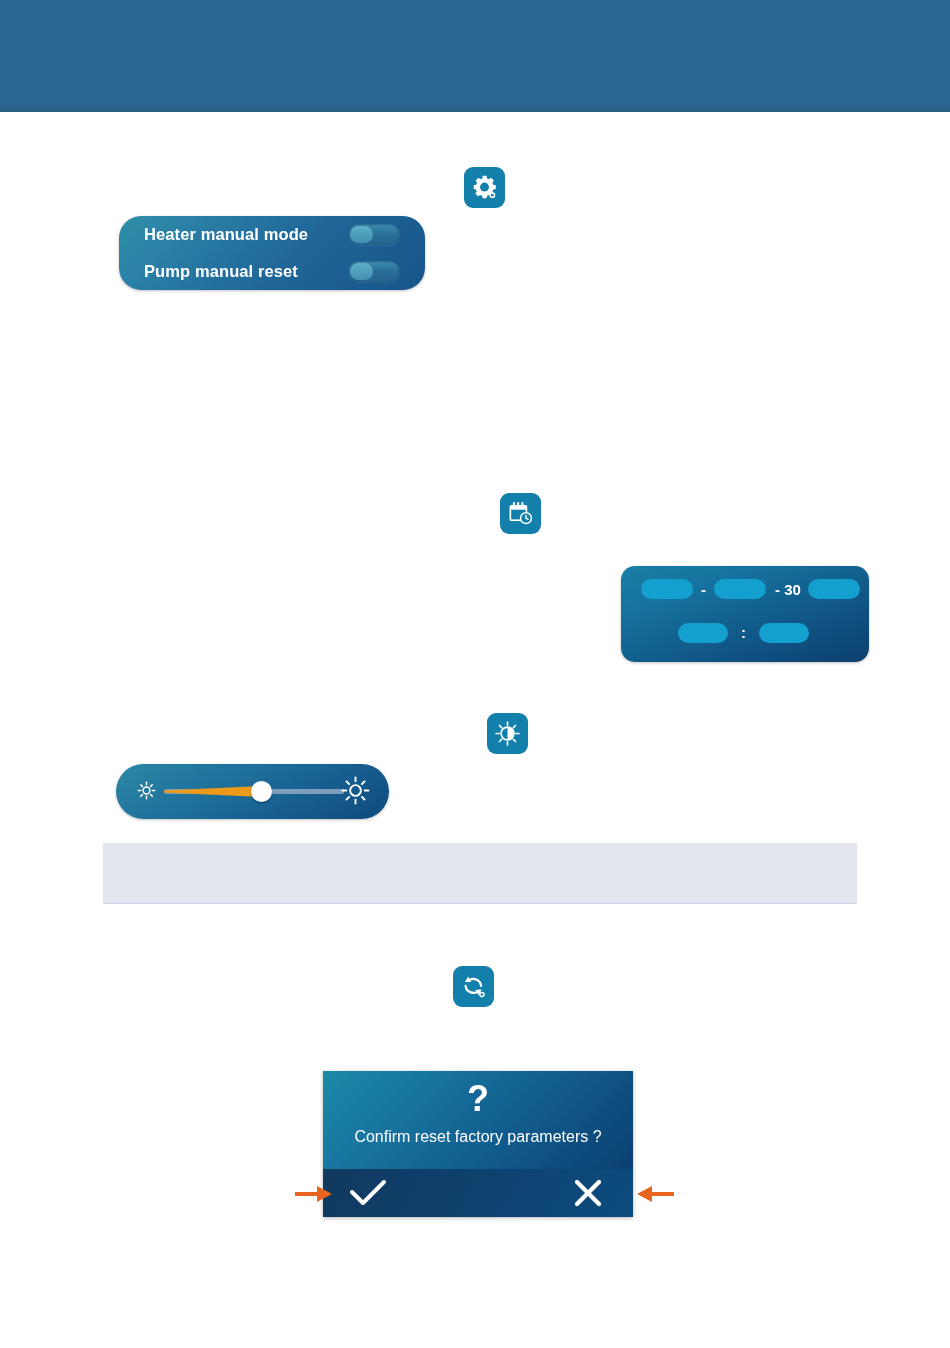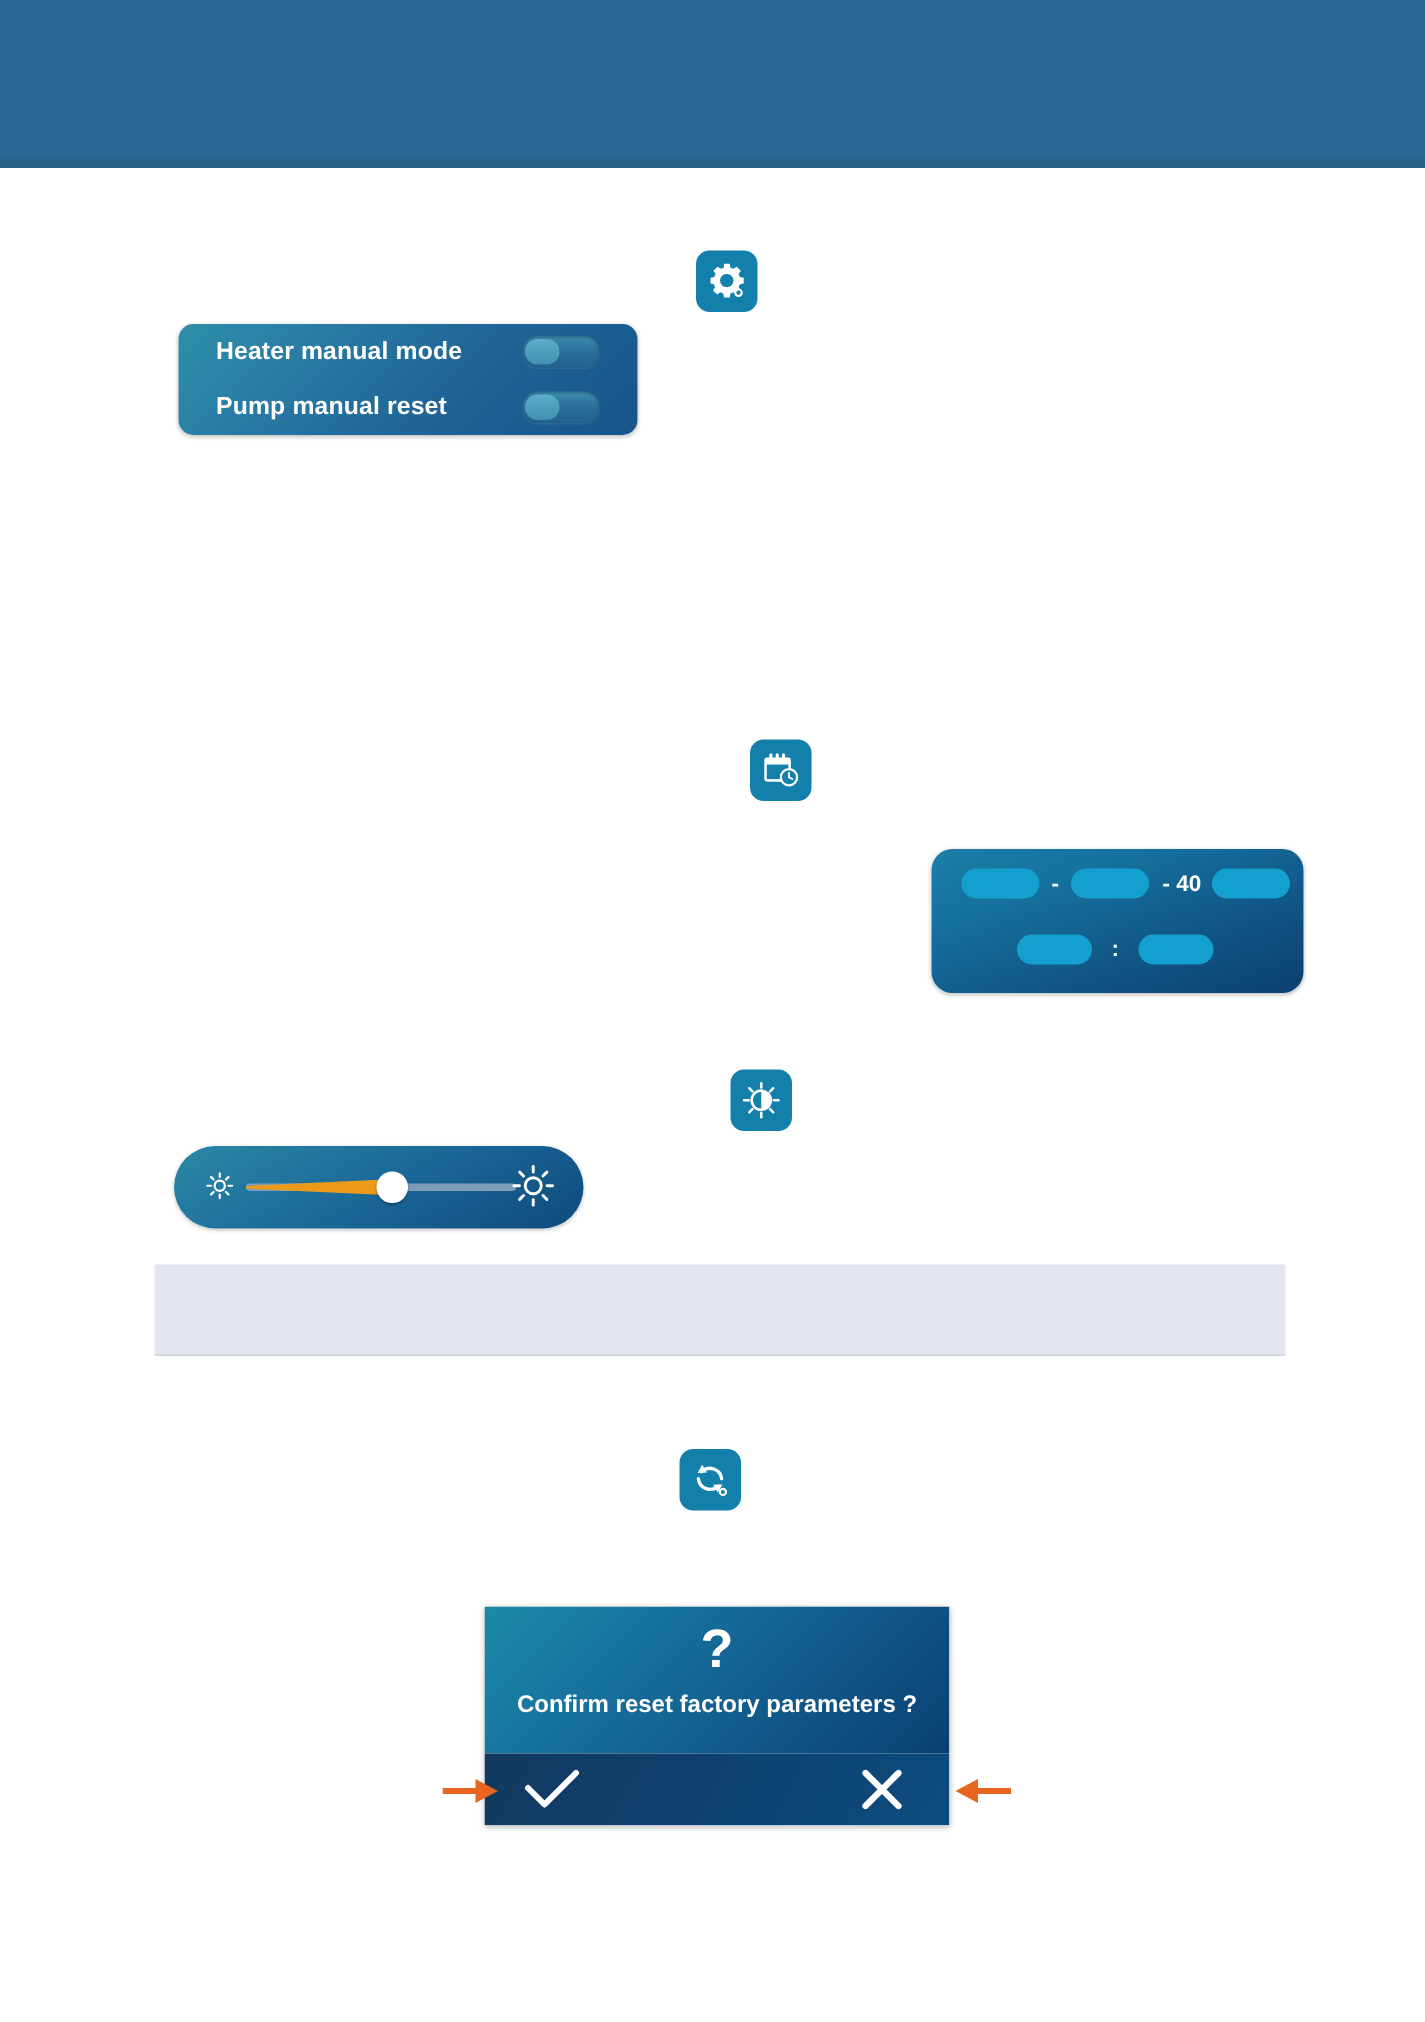--- a/index.html
+++ b/index.html
@@ -47,21 +47,21 @@
   }
   .icon-tile svg { display: block; }
 
   
   .toggle-panel {
     position: absolute;
     left: 119px;
     top: 216px;
     width: 306px;
     height: 74px;
-    border-radius: 10px;
+    border-radius: 22px;
     background: linear-gradient(135deg, #2e8fa8 0%, #2a7fa6 22%, #1f6596 58%, #17548b 100%);
     box-shadow: 0 1px 3px rgba(0,0,0,0.25);
   }
   .toggle-row {
     position: absolute;
     left: 0;
     width: 100%;
     height: 37px;
     display: flex;
     align-items: center;
@@ -236,21 +236,21 @@
     font-weight: bold;
     line-height: 1;
   }
   .confirm-text {
     position: absolute;
     left: 0; top: 57px;
     width: 100%;
     text-align: center;
     color: #ffffff;
     font-size: 16px;
-    font-weight: bold;
+    font-weight: normal;
     white-space: nowrap;
   }
   .confirm-btn {
     position: absolute;
     top: 98px;
     width: 70px;
     height: 48px;
     display: flex;
     align-items: center;
     justify-content: center;
@@ -315,21 +315,21 @@
       <line x1="22.5" y1="21.5" x2="25.1" y2="22.9"></line>
     </g>
   </svg>
 </div>
 
 <div class="datetime-panel">
   <div class="dt-row dt-row-date">
     <div class="dt-field w-day"></div>
     <span class="dt-sep">-</span>
     <div class="dt-field w-month"></div>
-    <span class="dt-yearlead">- 40</span>
+    <span class="dt-yearlead">- 30</span>
     <div class="dt-field w-year"></div>
   </div>
   <div class="dt-row dt-row-time">
     <div class="dt-field w-hour"></div>
     <span class="dt-sep colon">:</span>
     <div class="dt-field w-min"></div>
   </div>
 </div>
 
 <div class="icon-tile" style="left:487px; top:713px;">

